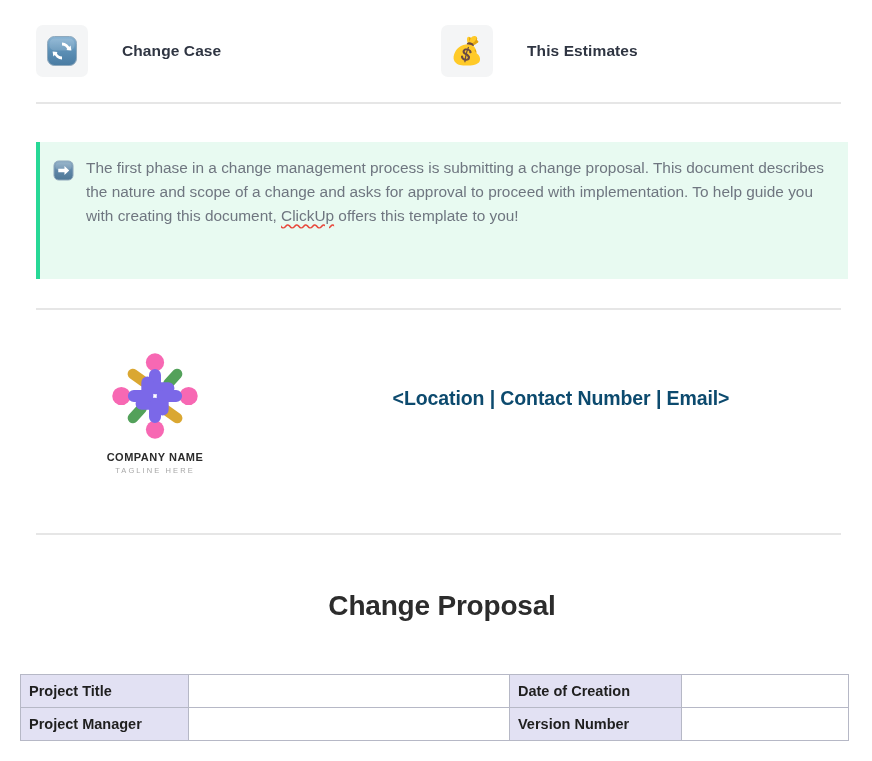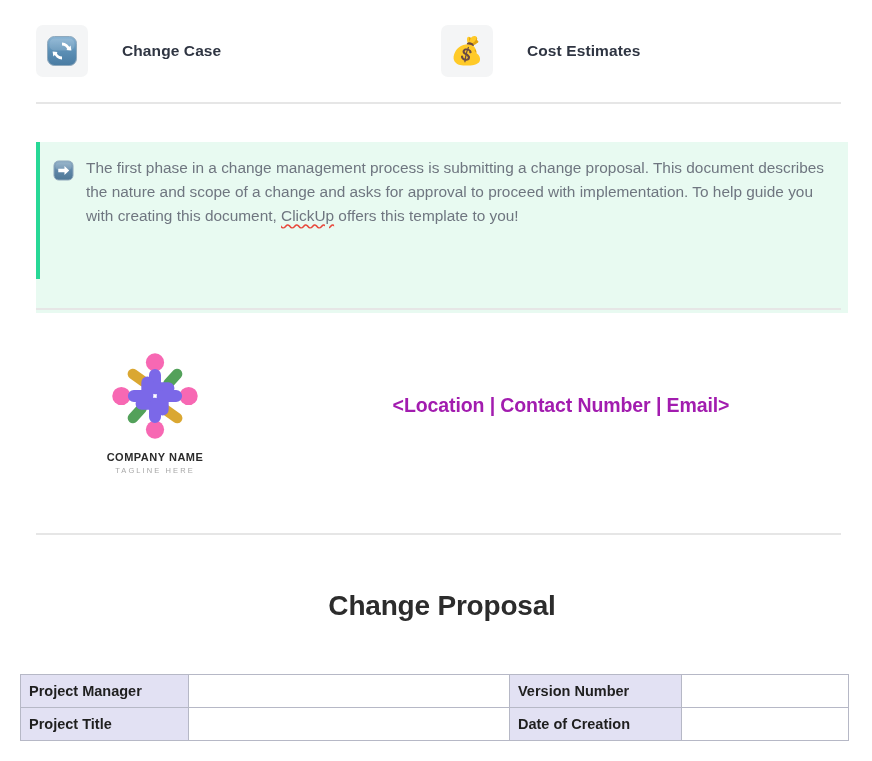--- a/index.html
+++ b/index.html
@@ -68,21 +68,21 @@
   #div-1 { top: 102px; }
   #div-2 { top: 308px; }
   #div-3 { top: 533px; }
 
   
   .callout {
     position: absolute;
     left: 36px;
     top: 142px;
     width: 812px;
-    height: 171px;
+    height: 137px;
     background: #e8faf1;
     display: flex;
     padding: 14px 18px 14px 0;
   }
   .callout-bar {
     position: absolute;
     left: 0; top: 0;
     width: 4px;
     height: 137px;
     background: #27d896;
@@ -145,24 +145,24 @@
     text-align: center;
   }
   .company-name {
     font-size: 33px;
     font-weight: 700;
     color: #2c2c2c;
     letter-spacing: -.3px;
     line-height: 1.1;
   }
   .company-contact {
-    margin-top: 20px;
+    margin-top: 13px;
     font-size: 19.5px;
     font-weight: 700;
-    color: #a21caf;
+    color: #0c4a6e;
     letter-spacing: -.1px;
   }
 
   
   .doc-title {
     position: absolute;
     left: 36px;
     top: 590px;
     width: 812px;
     text-align: center;
@@ -222,21 +222,21 @@
         <path d="M7.4 21.4 L6.6 16.4 L11.6 17.1 Z" fill="#ffffff"></path>
       </svg>
     </span>
     <span class="page-link-label">Change Case</span>
   </div>
 
   <div class="page-link">
     <span class="icon-tile">
       <span class="bag-ico">💰</span>
     </span>
-    <span class="page-link-label">Cost Estimates</span>
+    <span class="page-link-label">This Estimates</span>
   </div>
 
 </div>
 
 <div class="divider" id="div-1"></div>
 
 <div class="callout">
   <span class="callout-bar"></span>
   <span class="callout-icon">
     <svg class="arrow-ico" viewBox="0 0 22 22" aria-hidden="true">
@@ -296,25 +296,25 @@
 
 </div>
 
 <div class="divider" id="div-3"></div>
 
 <div class="doc-title">Change Proposal</div>
 
 <table class="info-table">
   <tbody>
     <tr>
+      <td class="cell-label col-l1">Project Title</td>
+      <td class="cell-value col-v1"></td>
+      <td class="cell-label col-l2">Date of Creation</td>
+      <td class="cell-value col-v2"></td>
+    </tr>
+    <tr>
       <td class="cell-label col-l1">Project Manager</td>
       <td class="cell-value col-v1"></td>
       <td class="cell-label col-l2">Version Number</td>
       <td class="cell-value col-v2"></td>
     </tr>
-    <tr>
-      <td class="cell-label col-l1">Project Title</td>
-      <td class="cell-value col-v1"></td>
-      <td class="cell-label col-l2">Date of Creation</td>
-      <td class="cell-value col-v2"></td>
-    </tr>
   </tbody>
 </table>
 
 </body></html>

